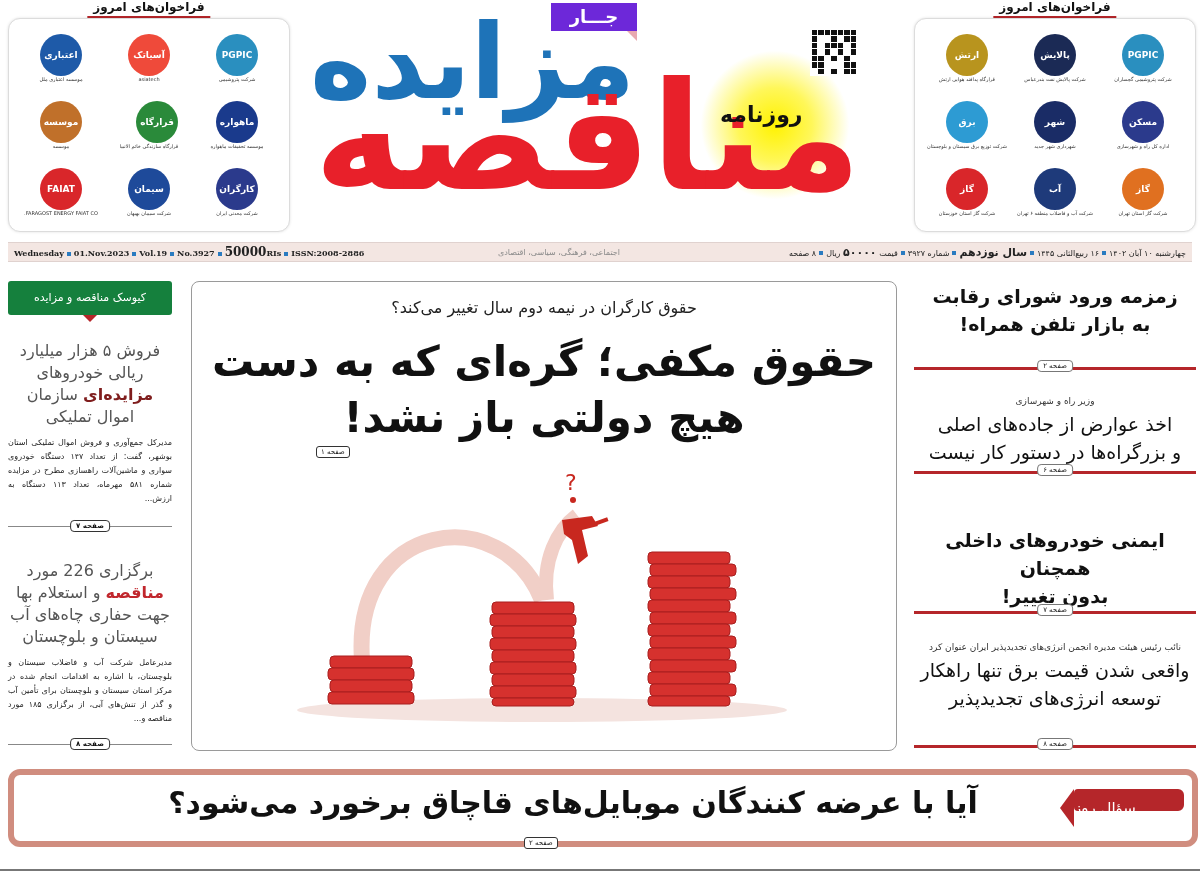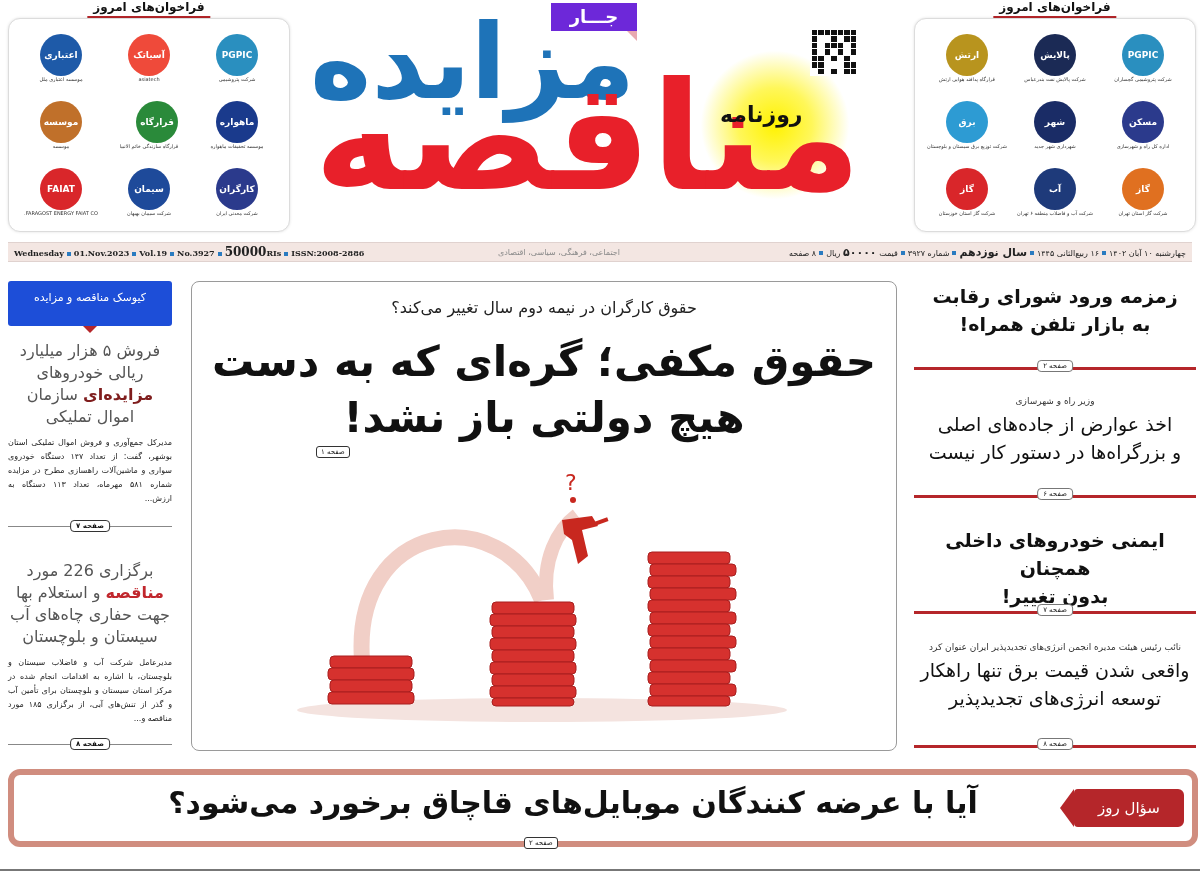--- a/index.html
+++ b/index.html
@@ -60,21 +60,21 @@
   }
   .strip .en { direction: ltr; font-family: "DejaVu Serif", serif; font-weight: bold; color: #222; white-space: nowrap; }
   .strip .en b { font-size: 12px; }
   .strip .dot { display: inline-block; width: 4px; height: 4px; background: #2a7bc0; margin: 0 3px; vertical-align: middle; }
   .strip .fa { direction: rtl; color: #222; white-space: nowrap; }
   .strip .fa b { font-size: 11px; }
   .strip .sections { direction: rtl; color: #8a8a8a; position: absolute; left: 490px; }
 
   
   .kiosk-tab {
-    position: absolute; left: 8px; top: 281px; width: 164px; height: 45px; background: #1d4ed8;
+    position: absolute; left: 8px; top: 281px; width: 164px; height: 34px; background: #15803d;
     border-radius: 3px; color: #fff; font-size: 11px; text-align: center; line-height: 34px; direction: rtl;
   }
   .kiosk-tab:after { content: ""; position: absolute; left: 50%; bottom: -7px; margin-left: -7px; border-left: 7px solid transparent; border-right: 7px solid transparent; border-top: 7px solid #b5262a; }
   .lstory { position: absolute; left: 8px; width: 164px; direction: rtl; text-align: center; }
   .lstory h3 { font-size: 16px; font-weight: normal; color: #555; line-height: 22px; }
   .lstory h3 .hl-blue { color: #7f1d1d; font-weight: bold; }
   .lstory h3 .hl-red { color: #c1272d; font-weight: bold; }
   .lstory p { font-size: 8px; color: #222; line-height: 14px; text-align: justify; margin-top: 8px; }
   .pref-line { position: absolute; left: 8px; width: 164px; height: 12px; }
   .pref-line:before { content: ""; position: absolute; left: 0; right: 0; top: 6px; border-top: 1px solid #888; }
@@ -104,22 +104,22 @@
   .rsep { position: absolute; left: 914px; width: 282px; height: 12px; }
   .rsep:before { content: ""; position: absolute; left: 0; right: 0; top: 7px; border-top: 3px solid #b5262a; }
   .rsep .pref { border-color: #777; font-weight: normal; }
 
   
   .qbar {
     position: absolute; left: 8px; top: 769px; width: 1190px; height: 78px; border: 6px solid #d08d7f;
     border-radius: 12px; background: #fff;
   }
   .qbar .tag {
-    position: absolute; right: 8px; top: 14px; width: 110px; height: 38px; background: #b5262a; color: #fff;
-    font-size: 15px; text-align: center; line-height: 38px; direction: rtl; border-radius: 4px 6px 6px 4px;
+    position: absolute; right: 8px; top: 14px; width: 110px; height: 22px; background: #b5262a; color: #fff;
+    font-size: 15px; text-align: left; line-height: 38px; direction: rtl; border-radius: 4px 6px 6px 4px;
   }
   .qbar .tag:before { content: ""; position: absolute; left: -14px; top: 0; border-top: 19px solid transparent; border-bottom: 19px solid transparent; border-right: 14px solid #b5262a; }
   .qbar .question { position: absolute; right: 160px; left: 100px; top: 10px; text-align: center; direction: rtl; font-size: 30px; font-weight: bold; color: #111; }
   .qbar .pref-q {
     position: absolute; left: 510px; bottom: -8px; background: #fff; border: 1px solid #333; border-radius: 3px; font-size: 7px; padding: 0 4px; height: 12px; line-height: 11px; direction: rtl;
   }
   .bottom-rule { position: absolute; left: 0; top: 869px; width: 1200px; border-top: 2px solid #777; }
 </style>
 </head>
 <body>
@@ -361,21 +361,21 @@
   <span class="pref">صفحه ۲</span>
 </div>
 
 <div class="rstory" style="top:396px;">
   <div class="sup">وزیر راه و شهرسازی</div>
   <h3 class="light">
     <div>اخذ عوارض از جاده‌های اصلی</div>
     <div>و بزرگراه‌ها در دستور کار نیست</div>
   </h3>
 </div>
-<div class="rsep" style="top:488px;text-align:center;">
+<div class="rsep" style="top:464px;text-align:center;">
   <span class="pref">صفحه ۶</span>
 </div>
 
 <div class="rstory" style="top:526px;">
   <h3 class="bold">
     <div>ایمنی خودروهای داخلی همچنان</div>
     <div>بدون تغییر!</div>
   </h3>
 </div>
 <div class="rsep" style="top:604px;">

